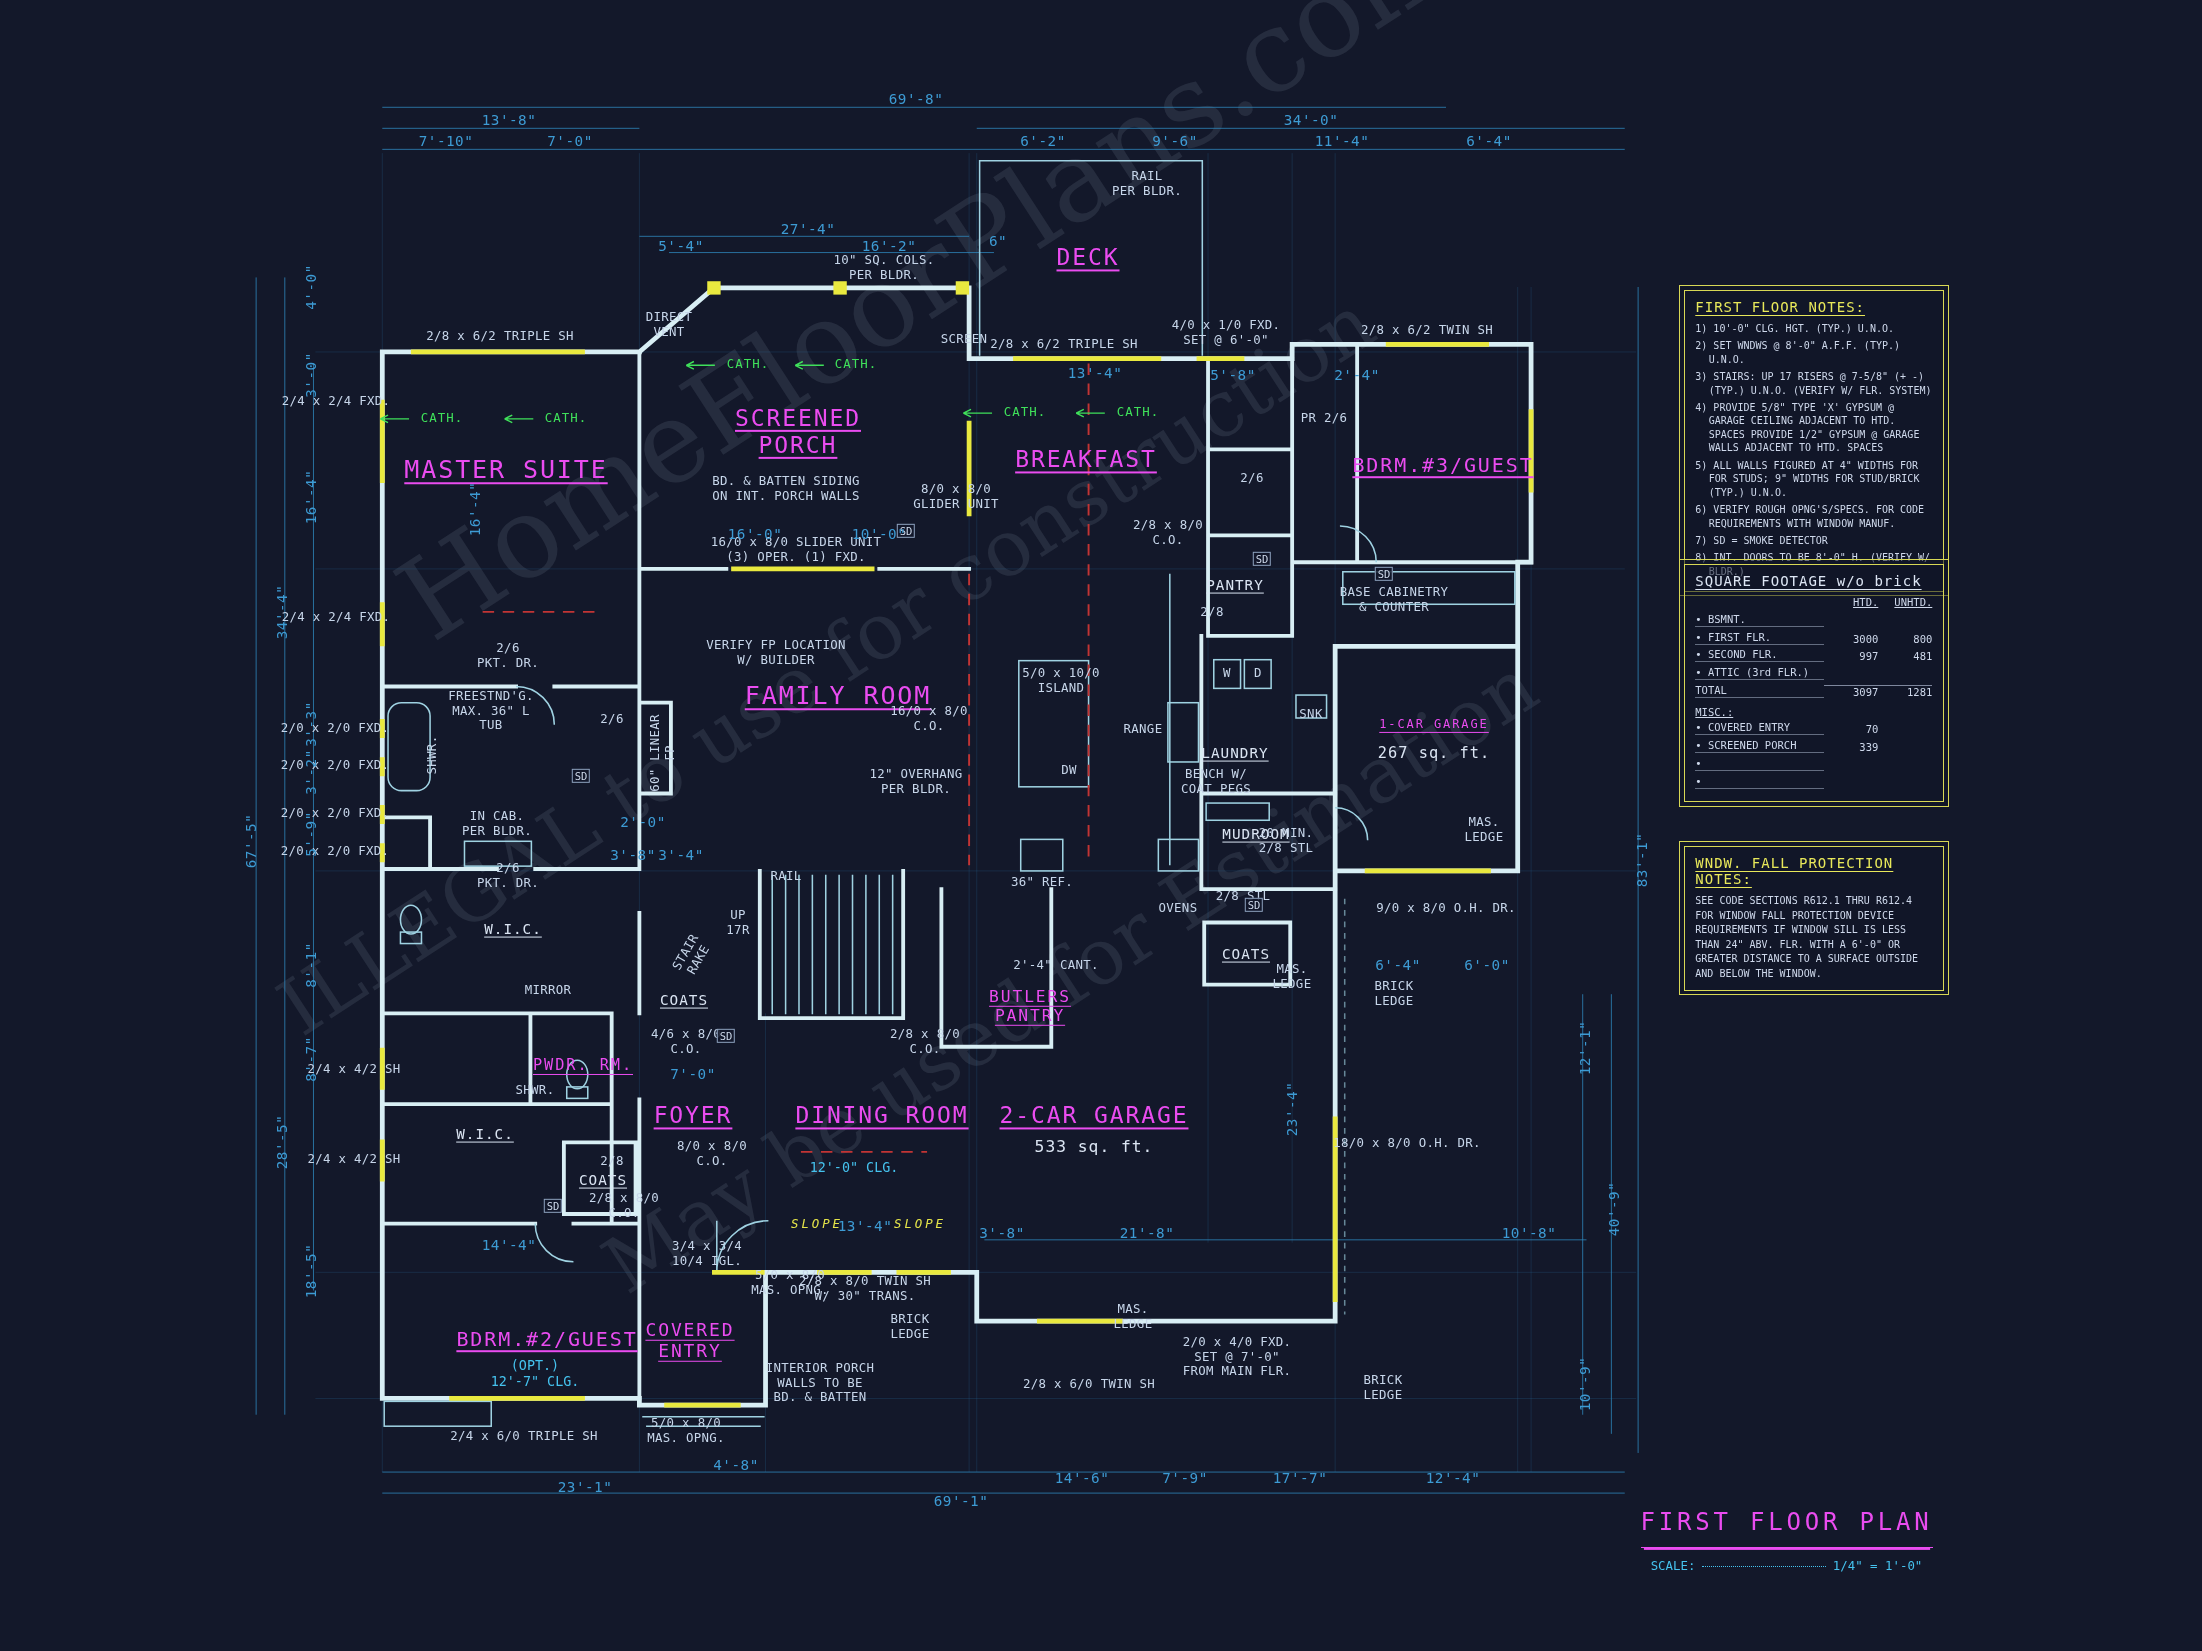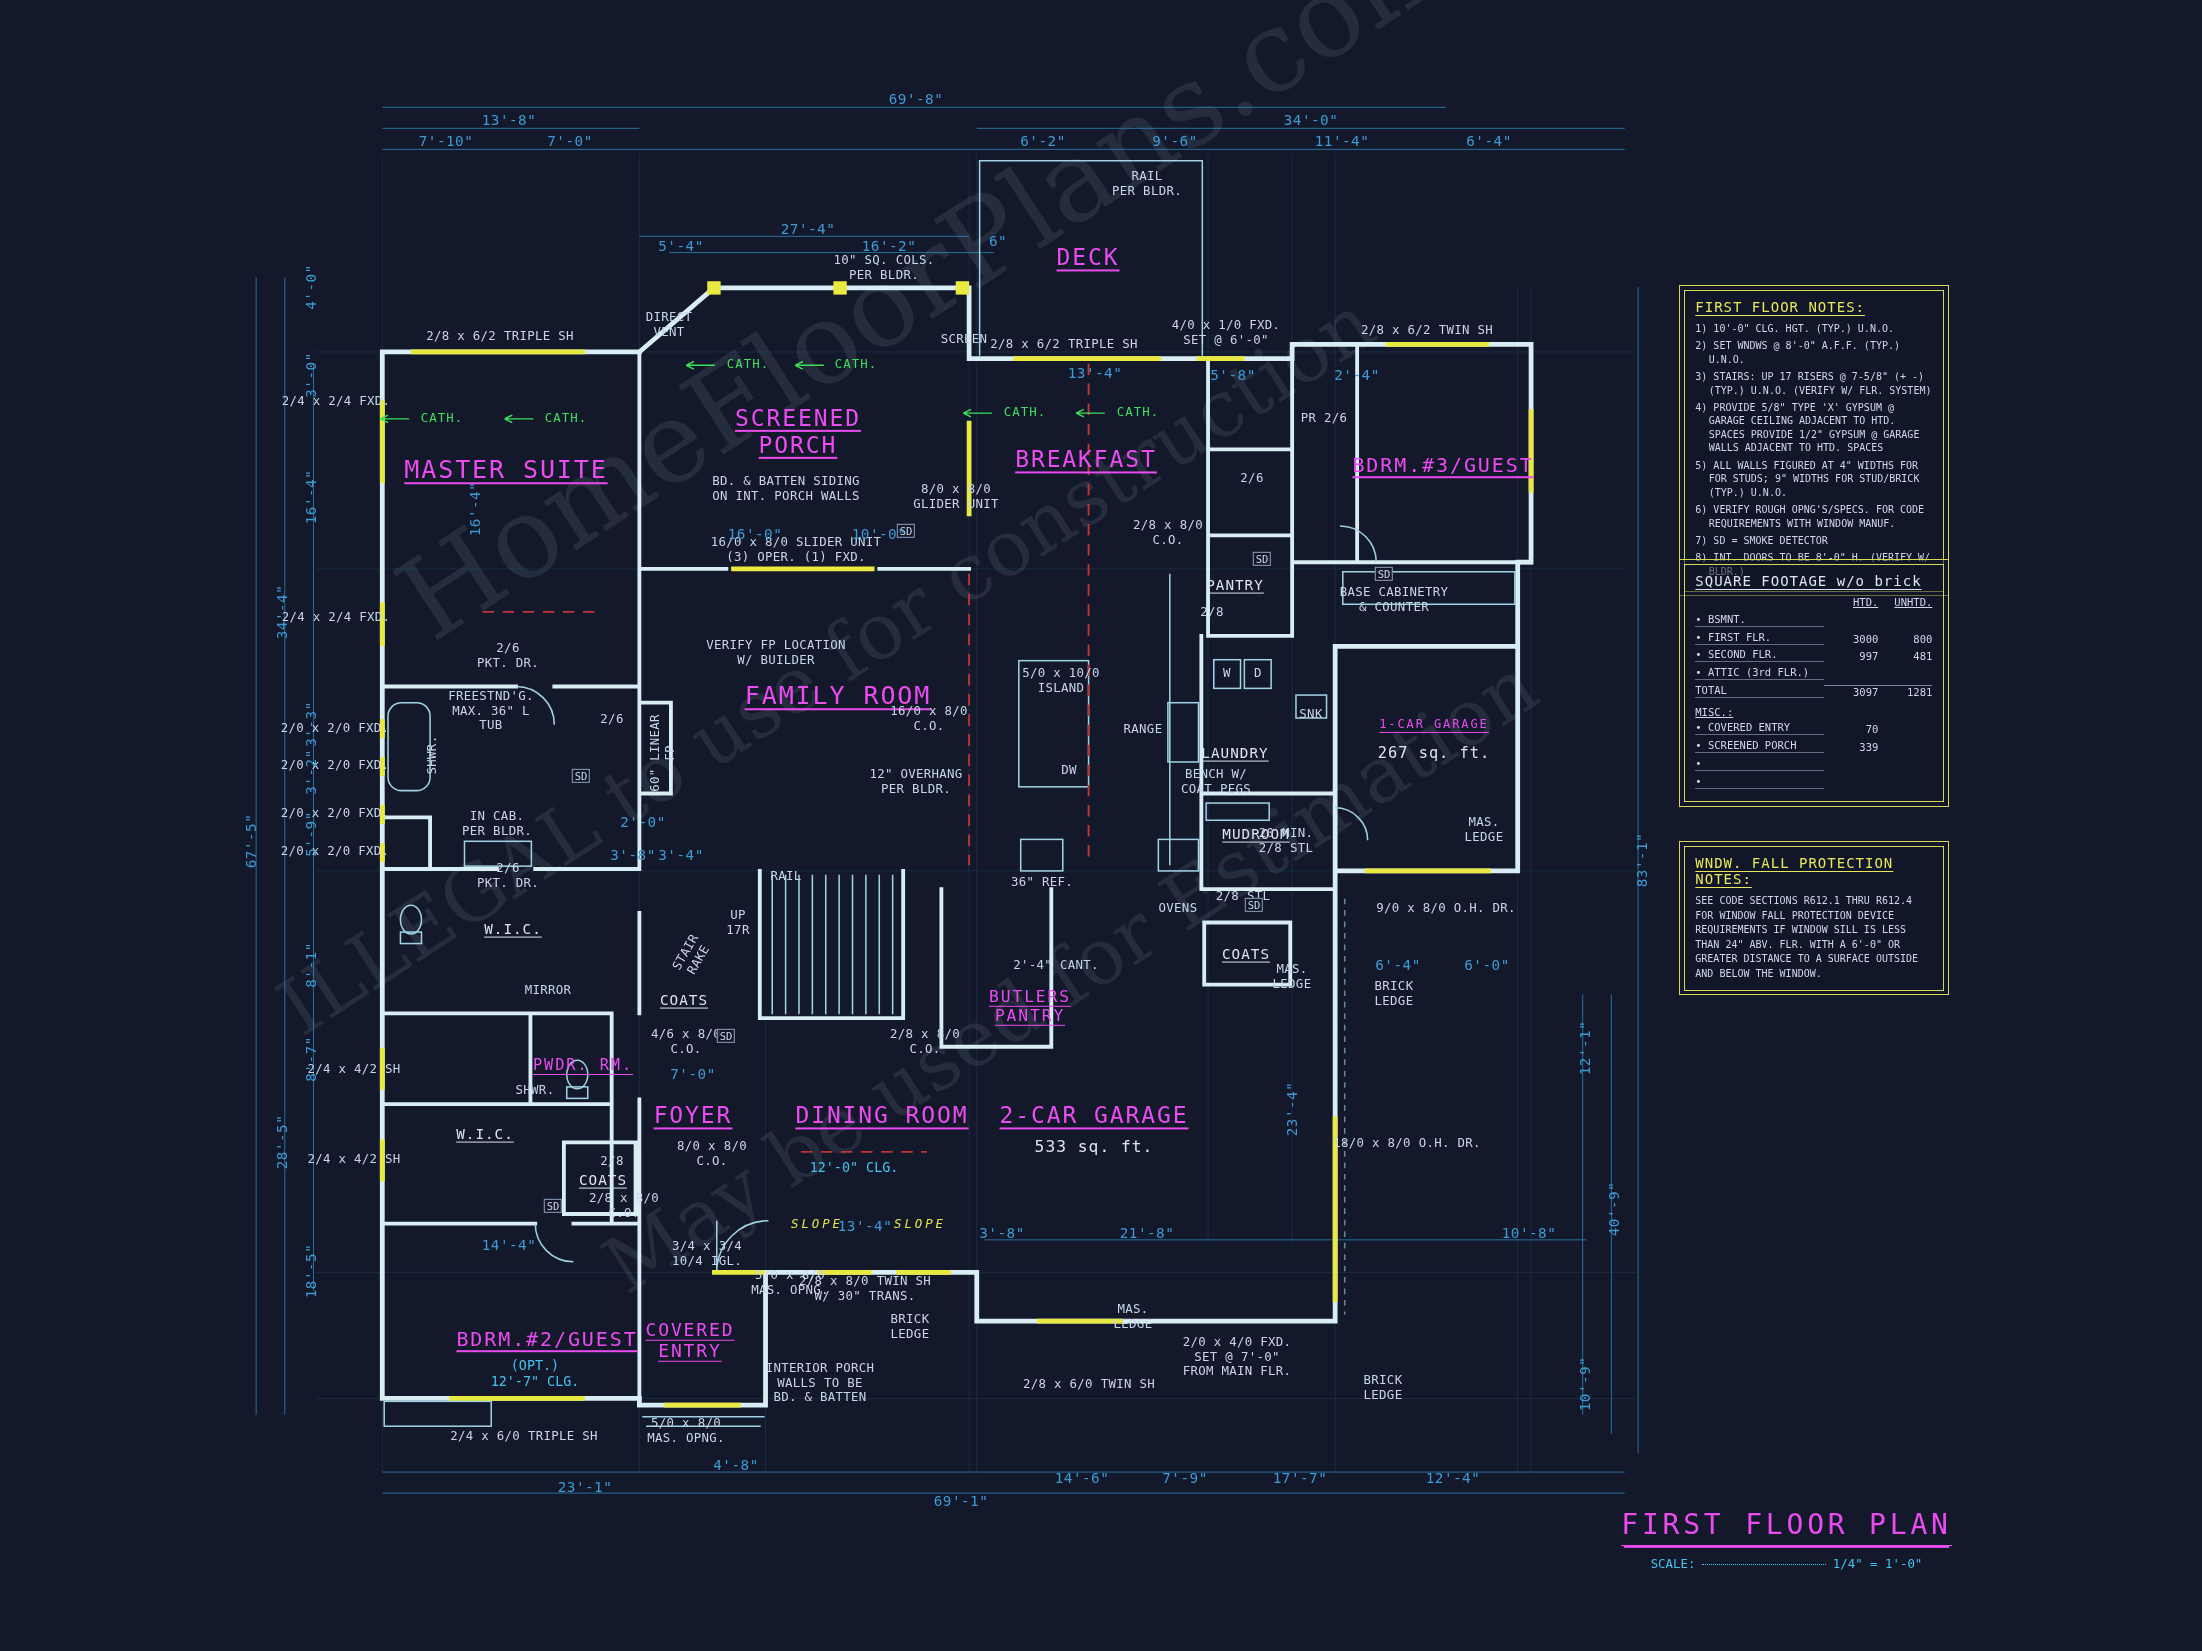--- a/index.html
+++ b/index.html
@@ -28,21 +28,21 @@
   .sqrow{display:flex;font-size:10.5px;margin:3.8px 0;align-items:flex-end;}
   .sqlabel{flex:1;border-bottom:1px solid rgba(200,212,235,.45);padding-bottom:1px;}
   .sqlabel::before{content:"• ";}
   .sqlabel.nobul::before{content:"";}
   .sqv{width:54px;text-align:right;}
   .sqtotal .sqv{border-top:1px solid rgba(200,212,235,.6);}
   .sqmisc-title{font-size:10.5px;text-decoration:underline;margin:7.6px 0 3.8px;}
   .wn-body{font-size:10px;line-height:1.45;color:#cfd9ec;}
   
   .titleblock{position:absolute;left:1604px;top:1508px;width:365px;text-align:center;}
-  .sheet-title{color:#ea4cf0;font-size:28px;letter-spacing:3.8px;border-bottom:1.9px solid #ea4cf0;box-shadow:0 4.8px 0 -2.9px #ea4cf0;padding-bottom:4px;display:inline-block;}
+  .sheet-title{color:#ea4cf0;font-size:24px;letter-spacing:3.8px;border-bottom:1.9px solid #ea4cf0;box-shadow:0 4.8px 0 -2.9px #ea4cf0;padding-bottom:11px;display:inline-block;}
   .scaleline{margin-top:9.6px;font-size:12.4px;color:#45c2ee;display:flex;align-items:center;gap:6.7px;justify-content:center;}
   .scaledots{width:124px;border-bottom:1.9px dotted #45c2ee;height:1.9px;}
   
   .wm{position:absolute;color:rgba(192,206,230,.11);font-family:"DejaVu Serif","Liberation Serif",serif;transform:rotate(-33deg);transform-origin:left center;white-space:nowrap;pointer-events:none;}
   #wm1{left:411px;top:545px;font-size:113px;}
   #wm2{left:287px;top:970px;font-size:78px;}
   #wm3{left:612px;top:1228px;font-size:78px;}
 </style>
 </head>
 <body>

